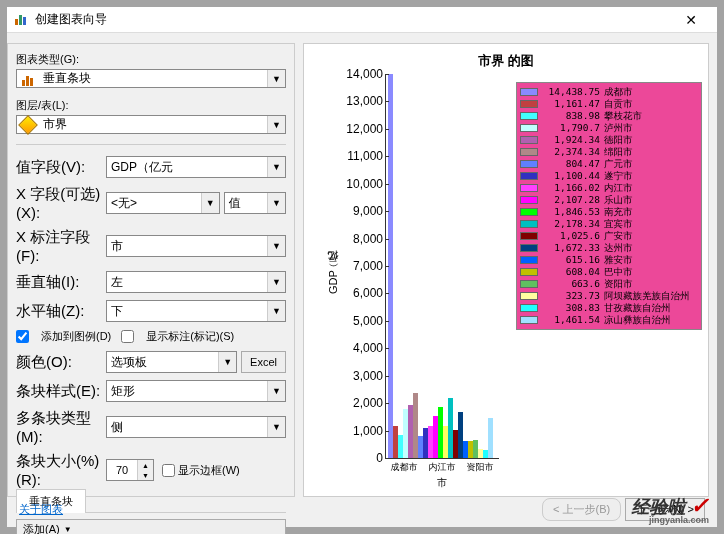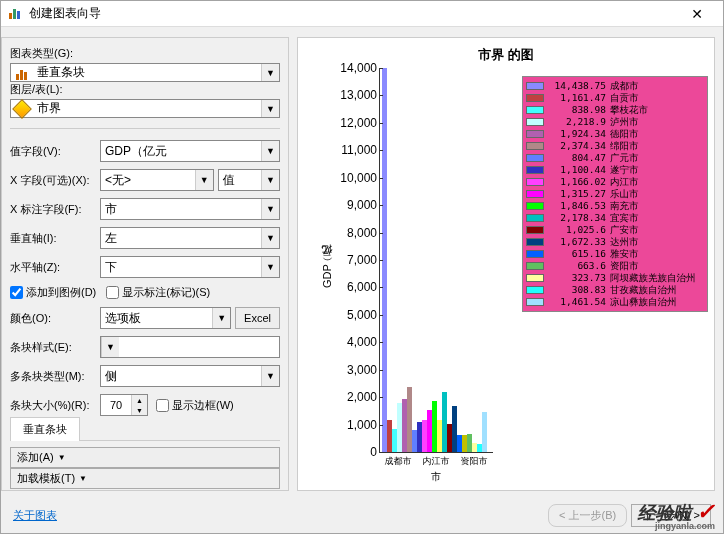--- a/index.html
+++ b/index.html
@@ -1,35 +1,35 @@
 <!DOCTYPE html>
 <html><head>
 <meta charset="utf-8">
 <style>
 * { box-sizing: border-box; margin: 0; padding: 0; font-family: "Microsoft YaHei", SimSun, Arial, sans-serif; }
 body { background: #fff; }
-.window { width: 724px; height: 534px; border: 1px solid #a3a3a3; background: #f0f0f0; position: relative; }
+.window { width: 724px; height: 534px; border: 7px solid #a3a3a3; background: #f0f0f0; position: relative; }
 .titlebar { height: 26px; background: #fff; display: flex; align-items: center; padding: 0 6px; border-bottom: 1px solid #ddd; }
 .titlebar .icon { width: 16px; height: 16px; margin-right: 6px; display: flex; align-items: center; justify-content: center; font-size: 10px; }
 .titlebar .title { font-size: 12px; flex: 1; }
 .titlebar .close { width: 40px; height: 24px; display: flex; align-items: center; justify-content: center; font-size: 14px; cursor: pointer; }
 .content { display: flex; padding: 10px 8px 4px 0; gap: 8px; height: 468px; }
 .left-panel { width: 288px; border: 1px solid #ccc; background: #f0f0f0; padding: 8px; display: flex; flex-direction: column; }
 .right-panel { flex: 1; border: 1px solid #ccc; background: #fff; position: relative; overflow: hidden; }
 .field-label { font-size: 11px; margin-bottom: 2px; display: block; }
 .combo { display: flex; align-items: center; border: 1px solid #888; background: #fff; height: 22px; width: 100%; font-size: 12px; }
 .combo .combo-icon { width: 22px; display: flex; align-items: center; justify-content: center; }
 .combo .combo-text { flex: 1; padding: 0 4px; }
 .combo .combo-arrow { width: 18px; height: 100%; display: flex; align-items: center; justify-content: center; border-left: 1px solid #ccc; background: #eee; font-size: 9px; }
 .form-row { display: flex; align-items: center; margin-top: 7px; }
-.form-row .row-label { width: 90px; font-size: 11px; }
+.form-row .row-label { width: 90px; font-size: 15px; }
 .form-row .row-control { flex: 1; display: flex; gap: 4px; }
 .small-combo { flex: 1; }
 .checkbox-row { display: flex; align-items: center; margin-top: 7px; gap: 10px; }
-.checkbox-row label { font-size: 11px; display: flex; align-items: center; gap: 3px; }
+.checkbox-row label { font-size: 11px; display: flex; align-items: center; gap: 12px; }
 .checkbox-row input[type=checkbox] { width: 13px; height: 13px; }
 .spinner { display: flex; width: 48px; border: 1px solid #888; background: #fff; height: 22px; }
 .spinner input { border: none; width: 30px; text-align: center; font-size: 11px; }
 .spinner .spin-btns { width: 16px; display: flex; flex-direction: column; border-left: 1px solid #ccc; }
 .spinner .spin-btns span { flex: 1; display: flex; align-items: center; justify-content: center; font-size: 7px; background: #eee; cursor: pointer; }
 .tab-area { margin-top: auto; }
 .tab { display: inline-block; padding: 4px 12px; font-size: 11px; background: #fff; border: 1px solid #ccc; border-bottom: none; position: relative; top: 1px; }
 .bottom-row { display: flex; justify-content: space-between; border-top: 1px solid #ccc; padding-top: 6px; margin-top: 0; flex-direction: column; }
 .dropbtn { display: flex; align-items: center; border: 1px solid #aaa; background: #eee; padding: 2px 6px; font-size: 11px; cursor: pointer; }
 .dropbtn .arrow { margin-left: 4px; font-size: 8px; }
@@ -78,21 +78,21 @@
     <div class="left-panel">
       <label class="field-label">图表类型(G):</label>
       <div class="combo">
         <span class="combo-icon">
             <span class="bar-icon"><span style="height:6px"></span><span style="height:10px"></span><span style="height:8px"></span></span>
           </span>
         <span class="combo-text">垂直条块</span>
         <span class="combo-arrow">▼</span>
       </div>
 
-      <label class="field-label" style="margin-top:0">图层/表(L):</label>
+      <label class="field-label" style="margin-top:10px">图层/表(L):</label>
       <div class="combo">
         <span class="combo-icon">
             <span class="diamond-icon"></span>
           </span>
         <span class="combo-text">市界</span>
         <span class="combo-arrow">▼</span>
       </div>
 
       <hr style="margin:10px 0 4px 0; border:none; border-top:1px solid #ccc">
 
@@ -169,20 +169,21 @@
             <span class="combo-arrow">▼</span>
           </div>
           <button class="btn-small">Excel</button>
         </div>
       </div>
 
       <div class="form-row">
         <span class="row-label">条块样式(E):</span>
         <div class="row-control">
           <div class="combo small-combo">
+            <span class="combo-text">矩形</span>
             <span class="combo-arrow">▼</span>
           </div>
         </div>
       </div>
 
       <div class="form-row">
         <span class="row-label">多条块类型(M):</span>
         <div class="row-control">
           <div class="combo small-combo">
             <span class="combo-text">侧</span>
@@ -287,21 +288,21 @@
             <span class="val">1,161.47</span>
             <span>自贡市</span>
           </div>
           <div class="legend-row">
             <span class="swatch" style="background: rgb(64, 255, 255);"></span>
             <span class="val">838.98</span>
             <span>攀枝花市</span>
           </div>
           <div class="legend-row">
             <span class="swatch" style="background: rgb(192, 255, 255);"></span>
-            <span class="val">2,218.9</span>
+            <span class="val">1,790.7</span>
             <span>泸州市</span>
           </div>
           <div class="legend-row">
             <span class="swatch" style="background: rgb(176, 96, 176);"></span>
             <span class="val">1,924.34</span>
             <span>德阳市</span>
           </div>
           <div class="legend-row">
             <span class="swatch" style="background: rgb(176, 136, 136);"></span>
             <span class="val">2,374.34</span>
@@ -317,21 +318,21 @@
             <span class="val">1,100.44</span>
             <span>遂宁市</span>
           </div>
           <div class="legend-row">
             <span class="swatch" style="background: rgb(255, 64, 255);"></span>
             <span class="val">1,166.02</span>
             <span>内江市</span>
           </div>
           <div class="legend-row">
             <span class="swatch" style="background: rgb(255, 0, 255);"></span>
-            <span class="val">1,315.27</span>
+            <span class="val">2,107.28</span>
             <span>乐山市</span>
           </div>
           <div class="legend-row">
             <span class="swatch" style="background: rgb(0, 255, 0);"></span>
             <span class="val">1,846.53</span>
             <span>南充市</span>
           </div>
           <div class="legend-row">
             <span class="swatch" style="background: rgb(0, 192, 192);"></span>
             <span class="val">2,178.34</span>
@@ -344,20 +345,25 @@
           </div>
           <div class="legend-row">
             <span class="swatch" style="background: rgb(0, 64, 128);"></span>
             <span class="val">1,672.33</span>
             <span>达州市</span>
           </div>
           <div class="legend-row">
             <span class="swatch" style="background: rgb(0, 96, 255);"></span>
             <span class="val">615.16</span>
             <span>雅安市</span>
+          </div>
+          <div class="legend-row">
+            <span class="swatch" style="background: rgb(192, 192, 0);"></span>
+            <span class="val">608.04</span>
+            <span>巴中市</span>
           </div>
           <div class="legend-row">
             <span class="swatch" style="background: rgb(96, 192, 96);"></span>
             <span class="val">663.6</span>
             <span>资阳市</span>
           </div>
           <div class="legend-row">
             <span class="swatch" style="background: rgb(255, 255, 160);"></span>
             <span class="val">323.73</span>
             <span>阿坝藏族羌族自治州</span>

